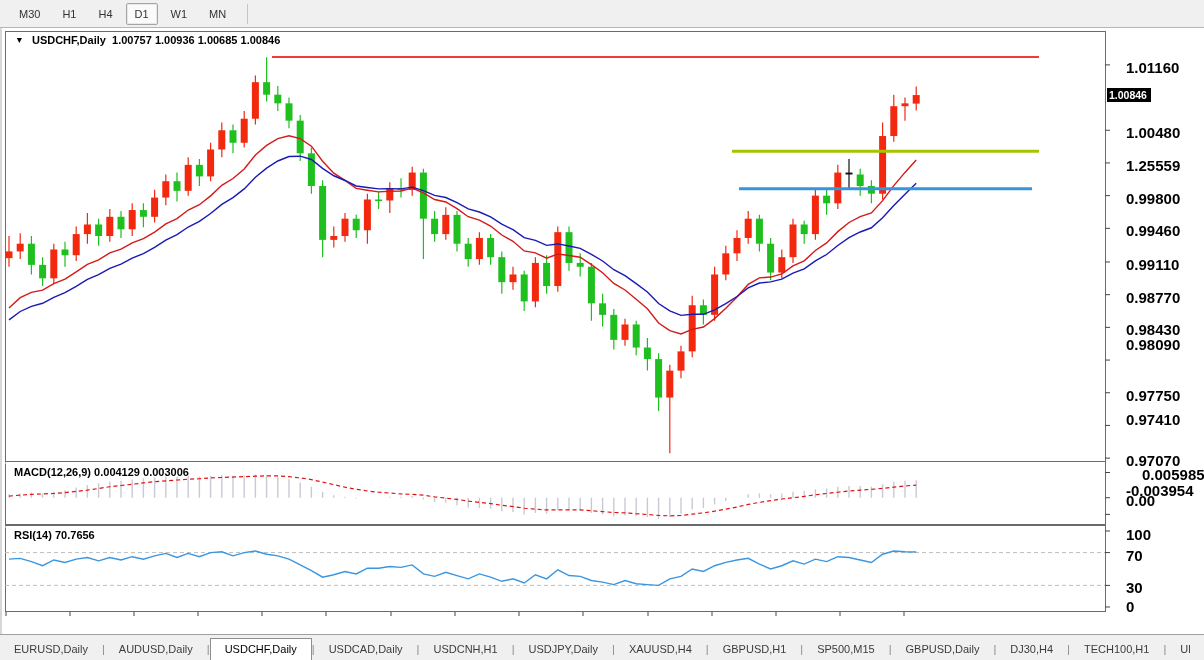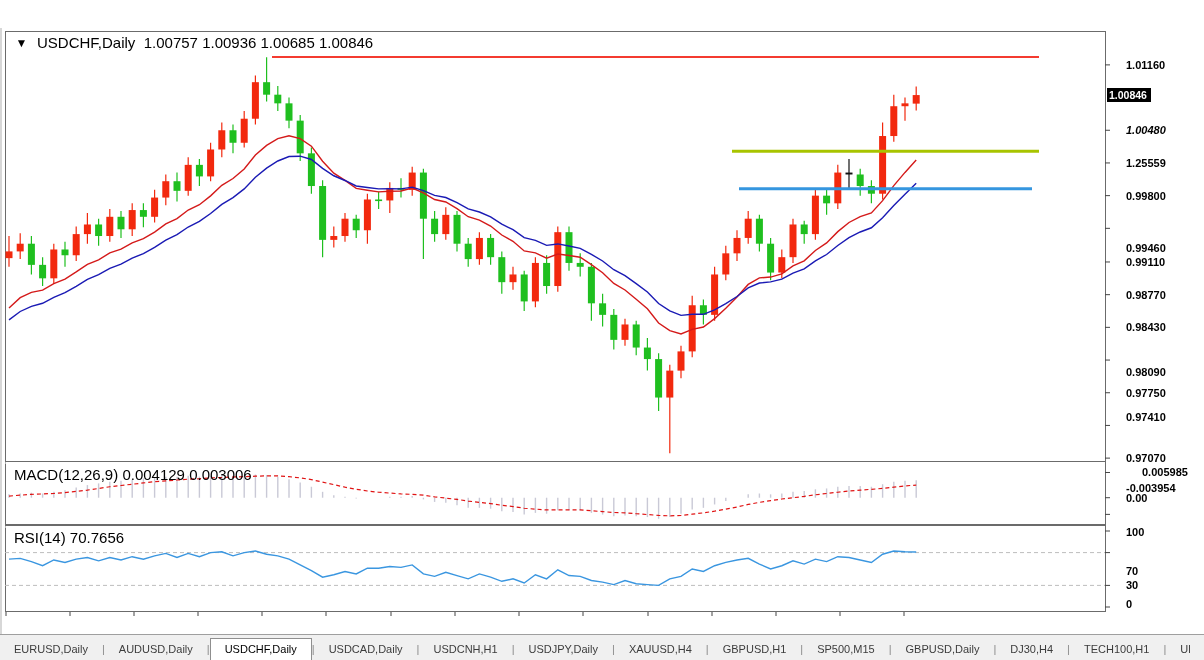--- a/index.html
+++ b/index.html
@@ -10,38 +10,47 @@
   #tf-bar{position:absolute;left:0;top:0;width:1204px;height:28px;background:#f0f0f0;
           border-bottom:1px solid #b6b6b6;display:flex;align-items:center;padding-left:10px;box-sizing:border-box;}
   .tf-btn{height:20px;line-height:20px;padding:0 8px;margin-right:4px;font-size:11px;color:#333;
           border:1px solid transparent;border-radius:2px;cursor:default;}
   .tf-btn.active{background:#fbfbfb;border:1px solid #a5a5a5;box-shadow:inset 0 0 0 1px #e8e8e8;}
   .tf-sep{width:1px;height:20px;background:#c5c5c5;margin:0 8px;}
   
   #chart-area{position:absolute;left:0;top:28px;width:1204px;height:606px;background:#ffffff;
               border-left:2px solid #d7d7d7;box-sizing:border-box;}
   #chart-svg{position:absolute;left:0;top:0;}
-  .pane-label{position:absolute;font-size:15px;font-weight:400;color:#000;white-space:nowrap;}
-  .axis-label{position:absolute;left:1108px;font-size:11px;font-weight:700;color:#000;white-space:nowrap;padding-left:16px;}
+  .pane-label{position:absolute;font-size:11px;font-weight:700;color:#000;white-space:nowrap;}
+  .axis-label{position:absolute;left:1108px;font-size:15px;font-weight:700;color:#000;white-space:nowrap;padding-left:16px;}
   .date-label{position:absolute;top:616px;font-size:10.5px;font-weight:700;color:#000;white-space:nowrap;}
   #price-tag{position:absolute;left:1105px;background:#000;color:#fff;font-size:10.5px;font-weight:700;
              padding:1px 4px 1px 2px;}
   #tri{display:inline-block;transform:scale(.8);margin-right:4px;}
   
   #tab-bar{position:absolute;left:0;top:634px;width:1204px;height:26px;background:#f0f0f0;
            border-top:1px solid #9f9f9f;display:flex;align-items:flex-end;box-sizing:border-box;overflow:hidden;}
   .chart-tab{height:21px;line-height:21px;padding:0 14px;font-size:11px;color:#3c3c3c;white-space:nowrap;cursor:default;}
   .chart-tab.active{background:#ffffff;border:1px solid #8f8f8f;border-bottom:none;color:#000;}
   .tab-sep{color:#8a8a8a;line-height:21px;font-size:11px;}
 </style>
 </head>
 <body>
 
 <div id="app">
 
+  <div id="tf-bar">
+      <div class="tf-btn">M30</div>
+      <div class="tf-btn">H1</div>
+      <div class="tf-btn">H4</div>
+      <div class="tf-btn active">D1</div>
+      <div class="tf-btn">W1</div>
+      <div class="tf-btn">MN</div>
+      <div class="tf-sep"></div>
+    </div>
 
   <div id="chart-area">
     <svg id="chart-svg" width="1204" height="606">
         <rect x="3.5" y="3.5" width="1100" height="580" fill="none" stroke="#6b6b6b" stroke-width="1"></rect>
         <line x1="3" y1="433.5" x2="1103" y2="433.5" stroke="#6b6b6b" stroke-width="1"></line>
         <line x1="3" y1="435" x2="1103" y2="435" stroke="#ffffff" stroke-width="1"></line>
         <line x1="3" y1="497.5" x2="1103" y2="497.5" stroke="#6b6b6b" stroke-width="1"></line>
         <line x1="3" y1="499" x2="1103" y2="499" stroke="#ffffff" stroke-width="1"></line>
         <line x1="3" y1="496.5" x2="1103" y2="496.5" stroke="#6b6b6b" stroke-width="1"></line>
         <line x1="3" y1="524.6" x2="1103" y2="524.6" stroke="#bdbdbd" stroke-width="1" stroke-dasharray="4 3"></line>
@@ -516,38 +525,38 @@
       <span>0.003006</span>
     </div>
 
     <div class="pane-label" style="left:12px;top:501px;text-align:center;">
       <span>RSI(14)</span>
       <span>70.7656</span>
     </div>
 
     <div id="labels-layer">
         <div class="axis-label" style="top:30.881667413715626px;">1.01160</div>
-        <div class="axis-label" style="top:96.26042133572504px;font-style:italic;">1.00480</div>
+        <div class="axis-label" style="top:96.26042133572504px;">1.00480</div>
         <div class="axis-label" style="top:128.9497982967276px;">1.25559</div>
         <div class="axis-label" style="top:161.63917525773232px;">0.99800</div>
-        <div class="axis-label" style="top:194.32855221873595px;margin-top:20px;">0.99460</div>
+        <div class="axis-label" style="top:194.32855221873595px;">0.99460</div>
         <div class="axis-label" style="top:227.97938144329947px;">0.99110</div>
         <div class="axis-label" style="top:260.66875840430316px;">0.98770</div>
         <div class="axis-label" style="top:293.3581353653078px;">0.98430</div>
-        <div class="axis-label" style="top:338px;">0.98090</div>
+        <div class="axis-label" style="top:308px;">0.98090</div>
         <div class="axis-label" style="top:358.73688928731514px;">0.97750</div>
         <div class="axis-label" style="top:383px;">0.97410</div>
         <div class="axis-label" style="top:424.1156432093235px;">0.97070</div>
         <div class="" style=""></div>
         <div id="price-tag" style="top: 60.0713px;">1.00846</div>
         <div class="axis-label" style="top:438.4917857142857px;margin-left:16px;">0.005985</div>
         <div class="axis-label" style="top:463.7142857142857px;">0.00</div>
         <div class="axis-label" style="top:454px;">-0.003954</div>
         <div class="axis-label" style="top:498px;">100</div>
-        <div class="axis-label" style="top:518.6px;margin-top:18px;">70</div>
+        <div class="axis-label" style="top:518.6px;">70</div>
         <div class="axis-label" style="top:551.4px;">30</div>
         <div class="axis-label" style="top:570px;">0</div>
         <div class="date-label" style="left:3px;">5 Oct 2018</div>
         <div class="date-label" style="left:67px;">15 Oct 2018</div>
         <div class="date-label" style="left:131px;">24 Oct 2018</div>
         <div class="date-label" style="left:195px;">2 Nov 2018</div>
         <div class="date-label" style="left:259px;">12 Nov 2018</div>
         <div class="date-label" style="left:323px;">21 Nov 2018</div>
         <div class="date-label" style="left:388px;">30 Nov 2018</div>
         <div class="date-label" style="left:452px;">10 Dec 2018</div>

